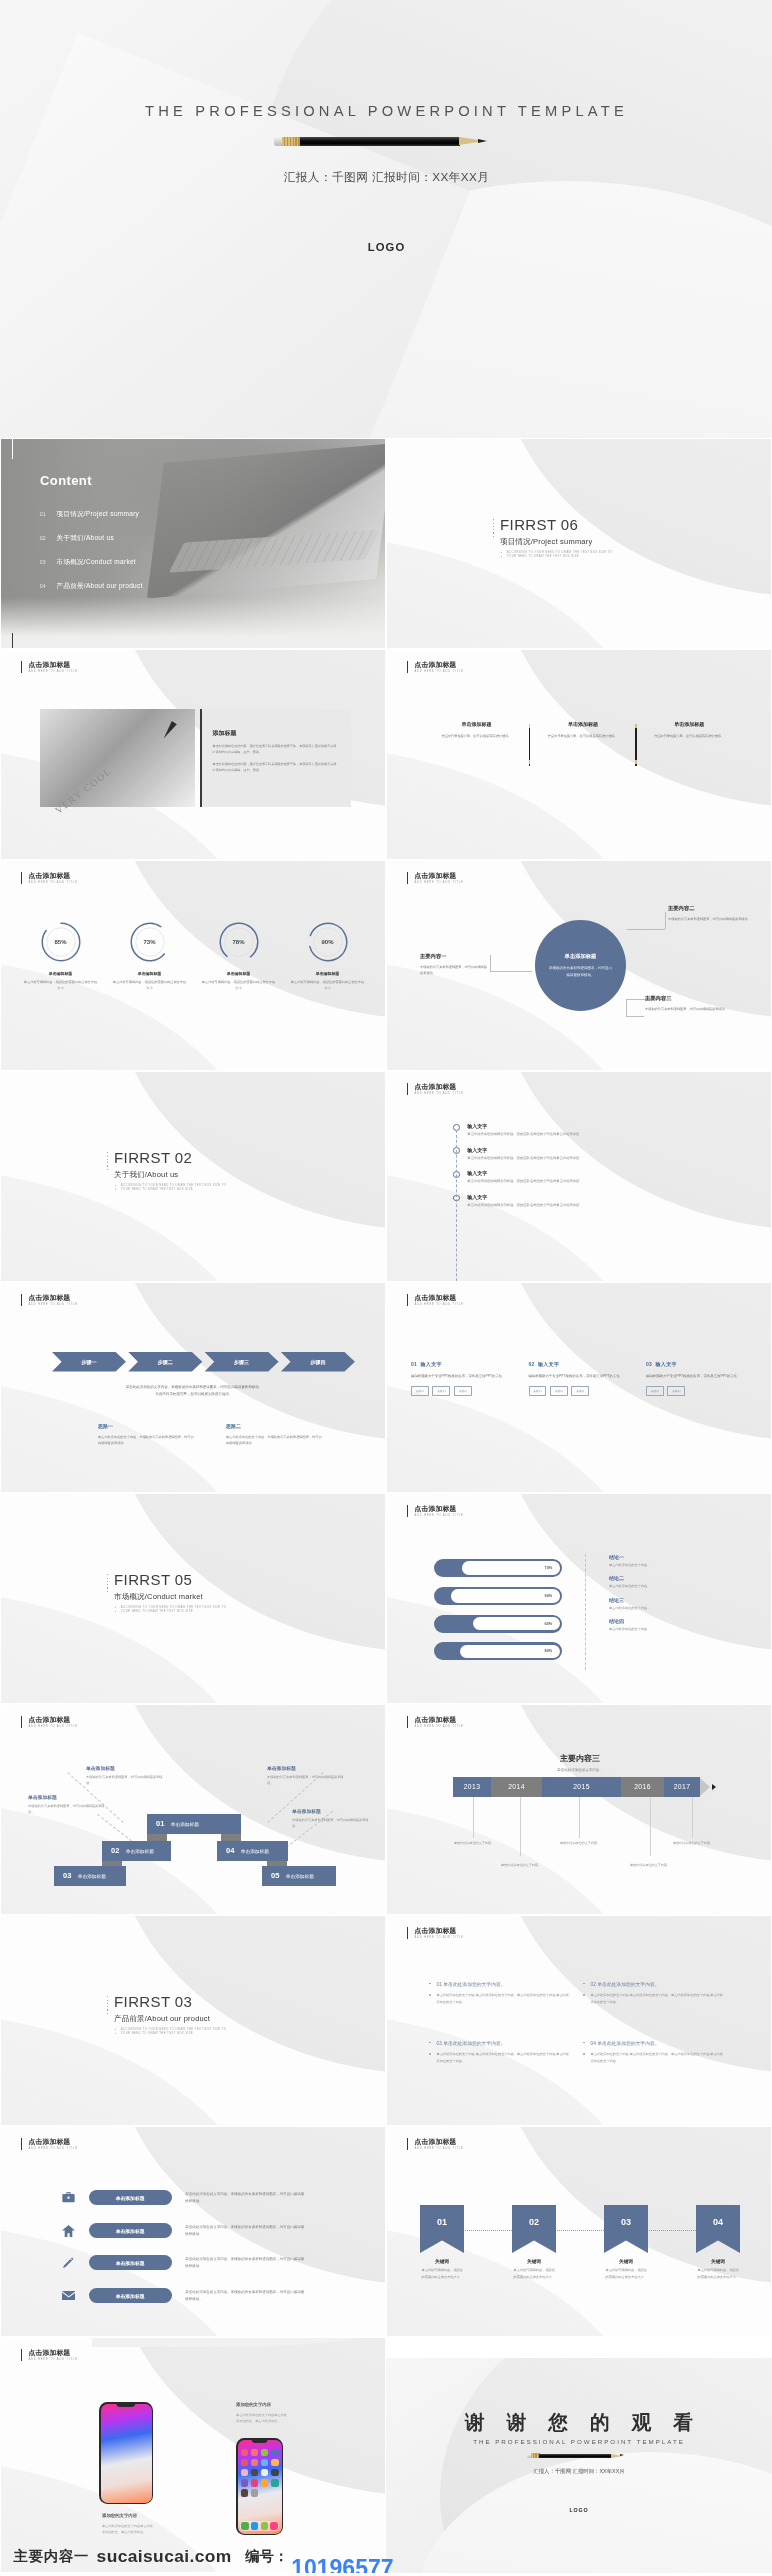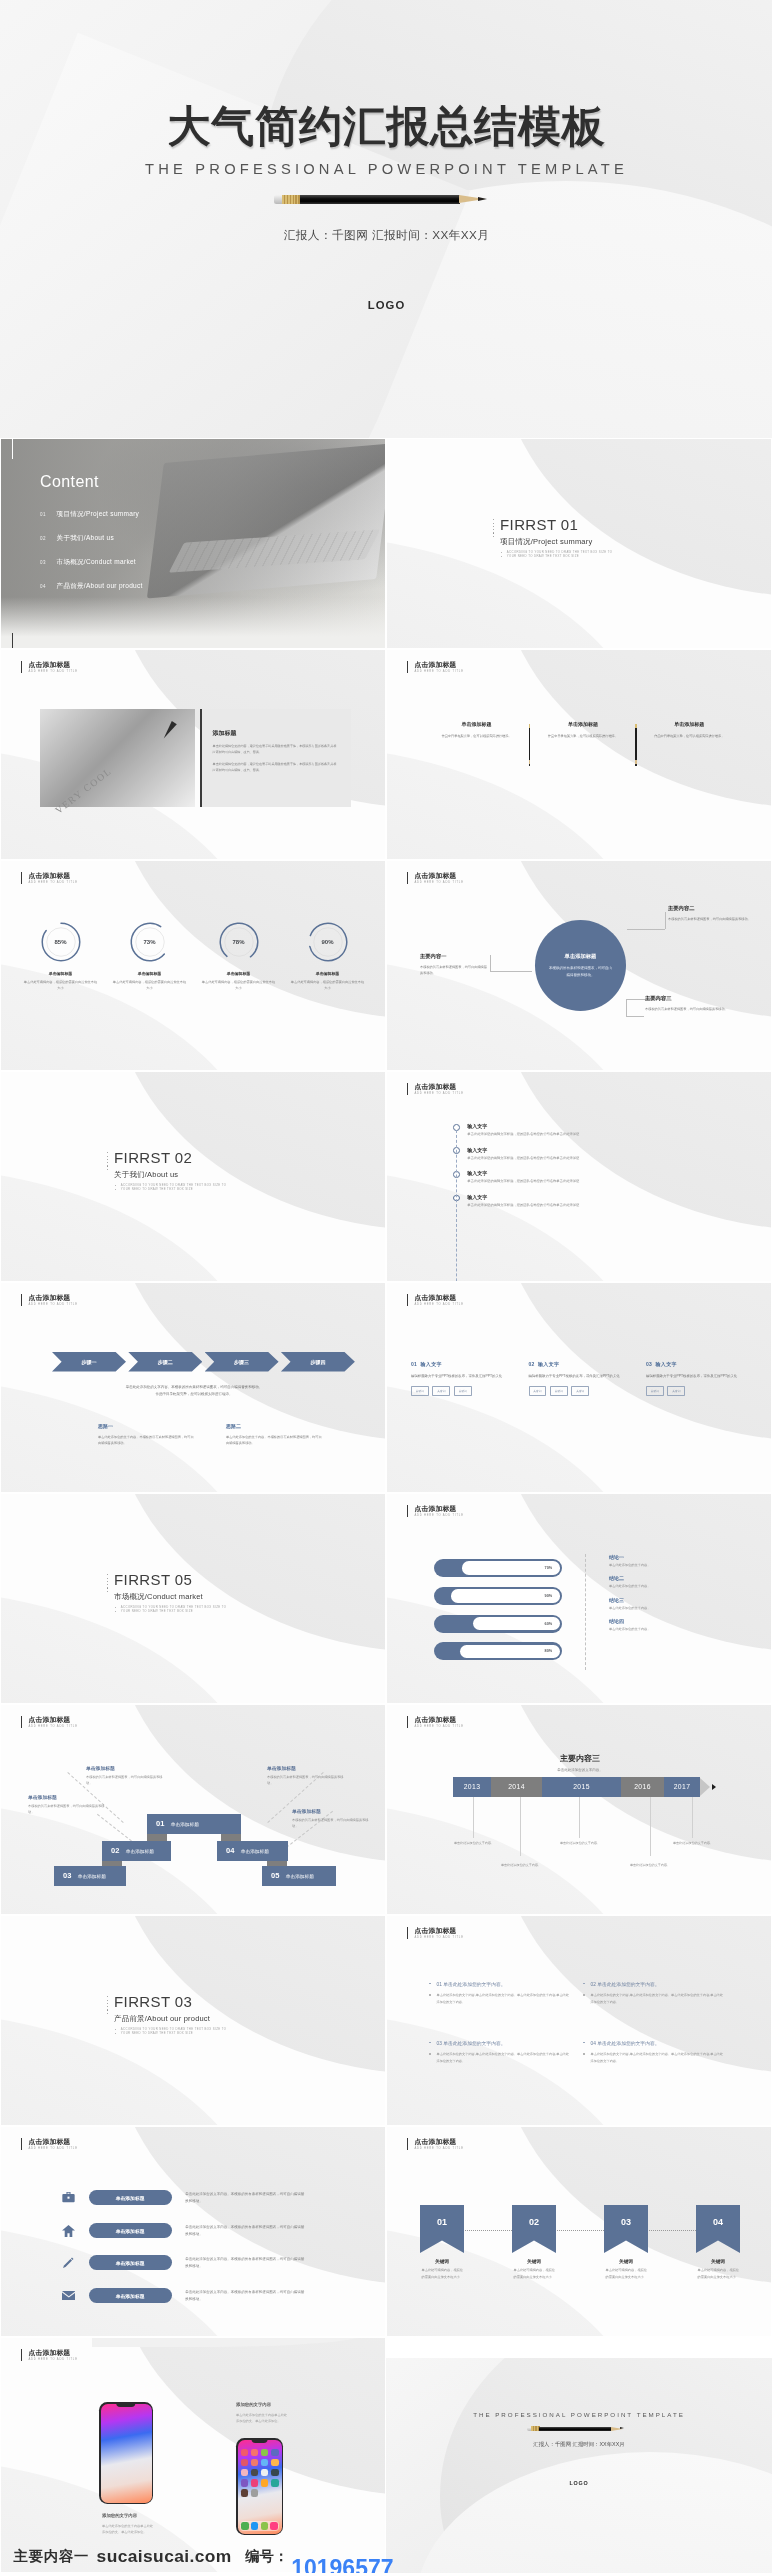--- a/index.html
+++ b/index.html
@@ -87,21 +87,21 @@
     background:linear-gradient(150deg,#9a9a9a,#6f6f6f 55%,#cfcfcf 58%,#e3e3e3 100%);
     transform:skewX(-12deg) rotate(-5deg);border-radius:3px;opacity:.9;}
   .toc .keys{position:absolute;right:18px;top:97px;width:189px;height:30px;
     background:repeating-linear-gradient(90deg,#d0d0d0 0 6.8px,#bdbdbd 6.8px 8.3px);
     transform:skewX(-30deg) rotate(-4deg);opacity:.75;border-radius:2.3px;}
   .toc .veil{position:absolute;inset:0;background:linear-gradient(100deg,rgba(120,120,118,.72) 0%,rgba(140,140,138,.42) 55%,rgba(255,255,255,.05) 100%);}
   .toc .bottomfade{position:absolute;left:0;bottom:0;width:386px;height:53px;
     background:linear-gradient(180deg,rgba(240,240,238,0) 0%,#efefed 75%);}
   .toc .tick{position:absolute;left:10.6px;top:0;width:1.5px;height:19.6px;background:#fff;}
   .toc .tick2{position:absolute;left:10.6px;bottom:0;width:1.5px;height:16.6px;background:#3a3a3a;}
-  .toc .ttl{position:absolute;left:39px;top:34px;font-size:16px;color:#fff;font-weight:400;letter-spacing:0.4px;z-index:3;}
+  .toc .ttl{position:absolute;left:39px;top:34px;font-size:13px;color:#fff;font-weight:700;letter-spacing:0.4px;z-index:3;}
   .toc ol{position:absolute;left:39px;top:71px;list-style:none;z-index:3;}
   .toc li{display:flex;align-items:baseline;margin-bottom:15px;}
   .toc li .num{font-size:4.5px;color:#ededed;width:16.6px;letter-spacing:0.4px;}
   .toc li .lbl{font-size:6.5px;color:#fff;letter-spacing:0.3px;}
 
   
   .body-txt{font-size:3.1px;line-height:1.85;color:#7d7d7d;}
   .navy-bg{background:#5b7296;}
 
   
@@ -280,21 +280,20 @@
 <body>
 
 <div class="page">
 
   <div class="cover">
     <div class="bg1"></div>
     <div class="bg2"></div>
     <div class="bg3"></div>
     <div class="bg4"></div>
     <div class="cover-inner">
-      <h1>大气简约汇报总结模板</h1>
       <h2>THE PROFESSIONAL POWERPOINT TEMPLATE</h2>
       <div class="pencil">
         <div class="ferrule"></div>
           <div class="band"></div>
           <div class="body"></div>
           <div class="wood"></div>
           <div class="tip"></div>
       </div>
       <div class="byline">汇报人：千图网    汇报时间：XX年XX月</div>
       <div class="logo">LOGO</div>
@@ -339,21 +338,21 @@
         <div class="wave-b"></div>
       <div class="sec">
         <div class="dots">
             <i></i>
             <i></i>
             <i></i>
             <i></i>
             <i></i>
             <i></i>
           </div>
-        <div class="big">FIRRST 01</div>
+        <div class="big">FIRRST 06</div>
         <div class="sub">项目情况/Project summary</div>
         <div class="eng">
           <div>ACCORDING TO YOUR NEED TO DRAW THE TEXT BOX SIZE TO</div>
           <div>YOUR NEED TO DRAW THE TEXT BOX SIZE</div>
         </div>
       </div>
     </div>
 
     <div class="slide">
       <div class="wave-a"></div>
@@ -968,20 +967,21 @@
         <p>单击此处添加您的文字内容单击此处添加您的文。单击此处添加您。</p>
       </div>
     </div>
 
     <div class="closing">
       <div class="cb1"></div>
         <div class="cb2"></div>
         <div class="cb3"></div>
       <div class="top-strip"></div>
       <div class="inner">
+        <h1>谢 谢 您 的 观 看</h1>
         <h2>THE PROFESSIONAL POWERPOINT TEMPLATE</h2>
         <div class="pencil">
           <div class="ferrule"></div>
             <div class="band"></div>
             <div class="body"></div>
             <div class="wood"></div>
             <div class="tip"></div>
         </div>
         <div class="byline">汇报人：千图网    汇报时间：XX年XX月</div>
         <div class="logo">LOGO</div>

